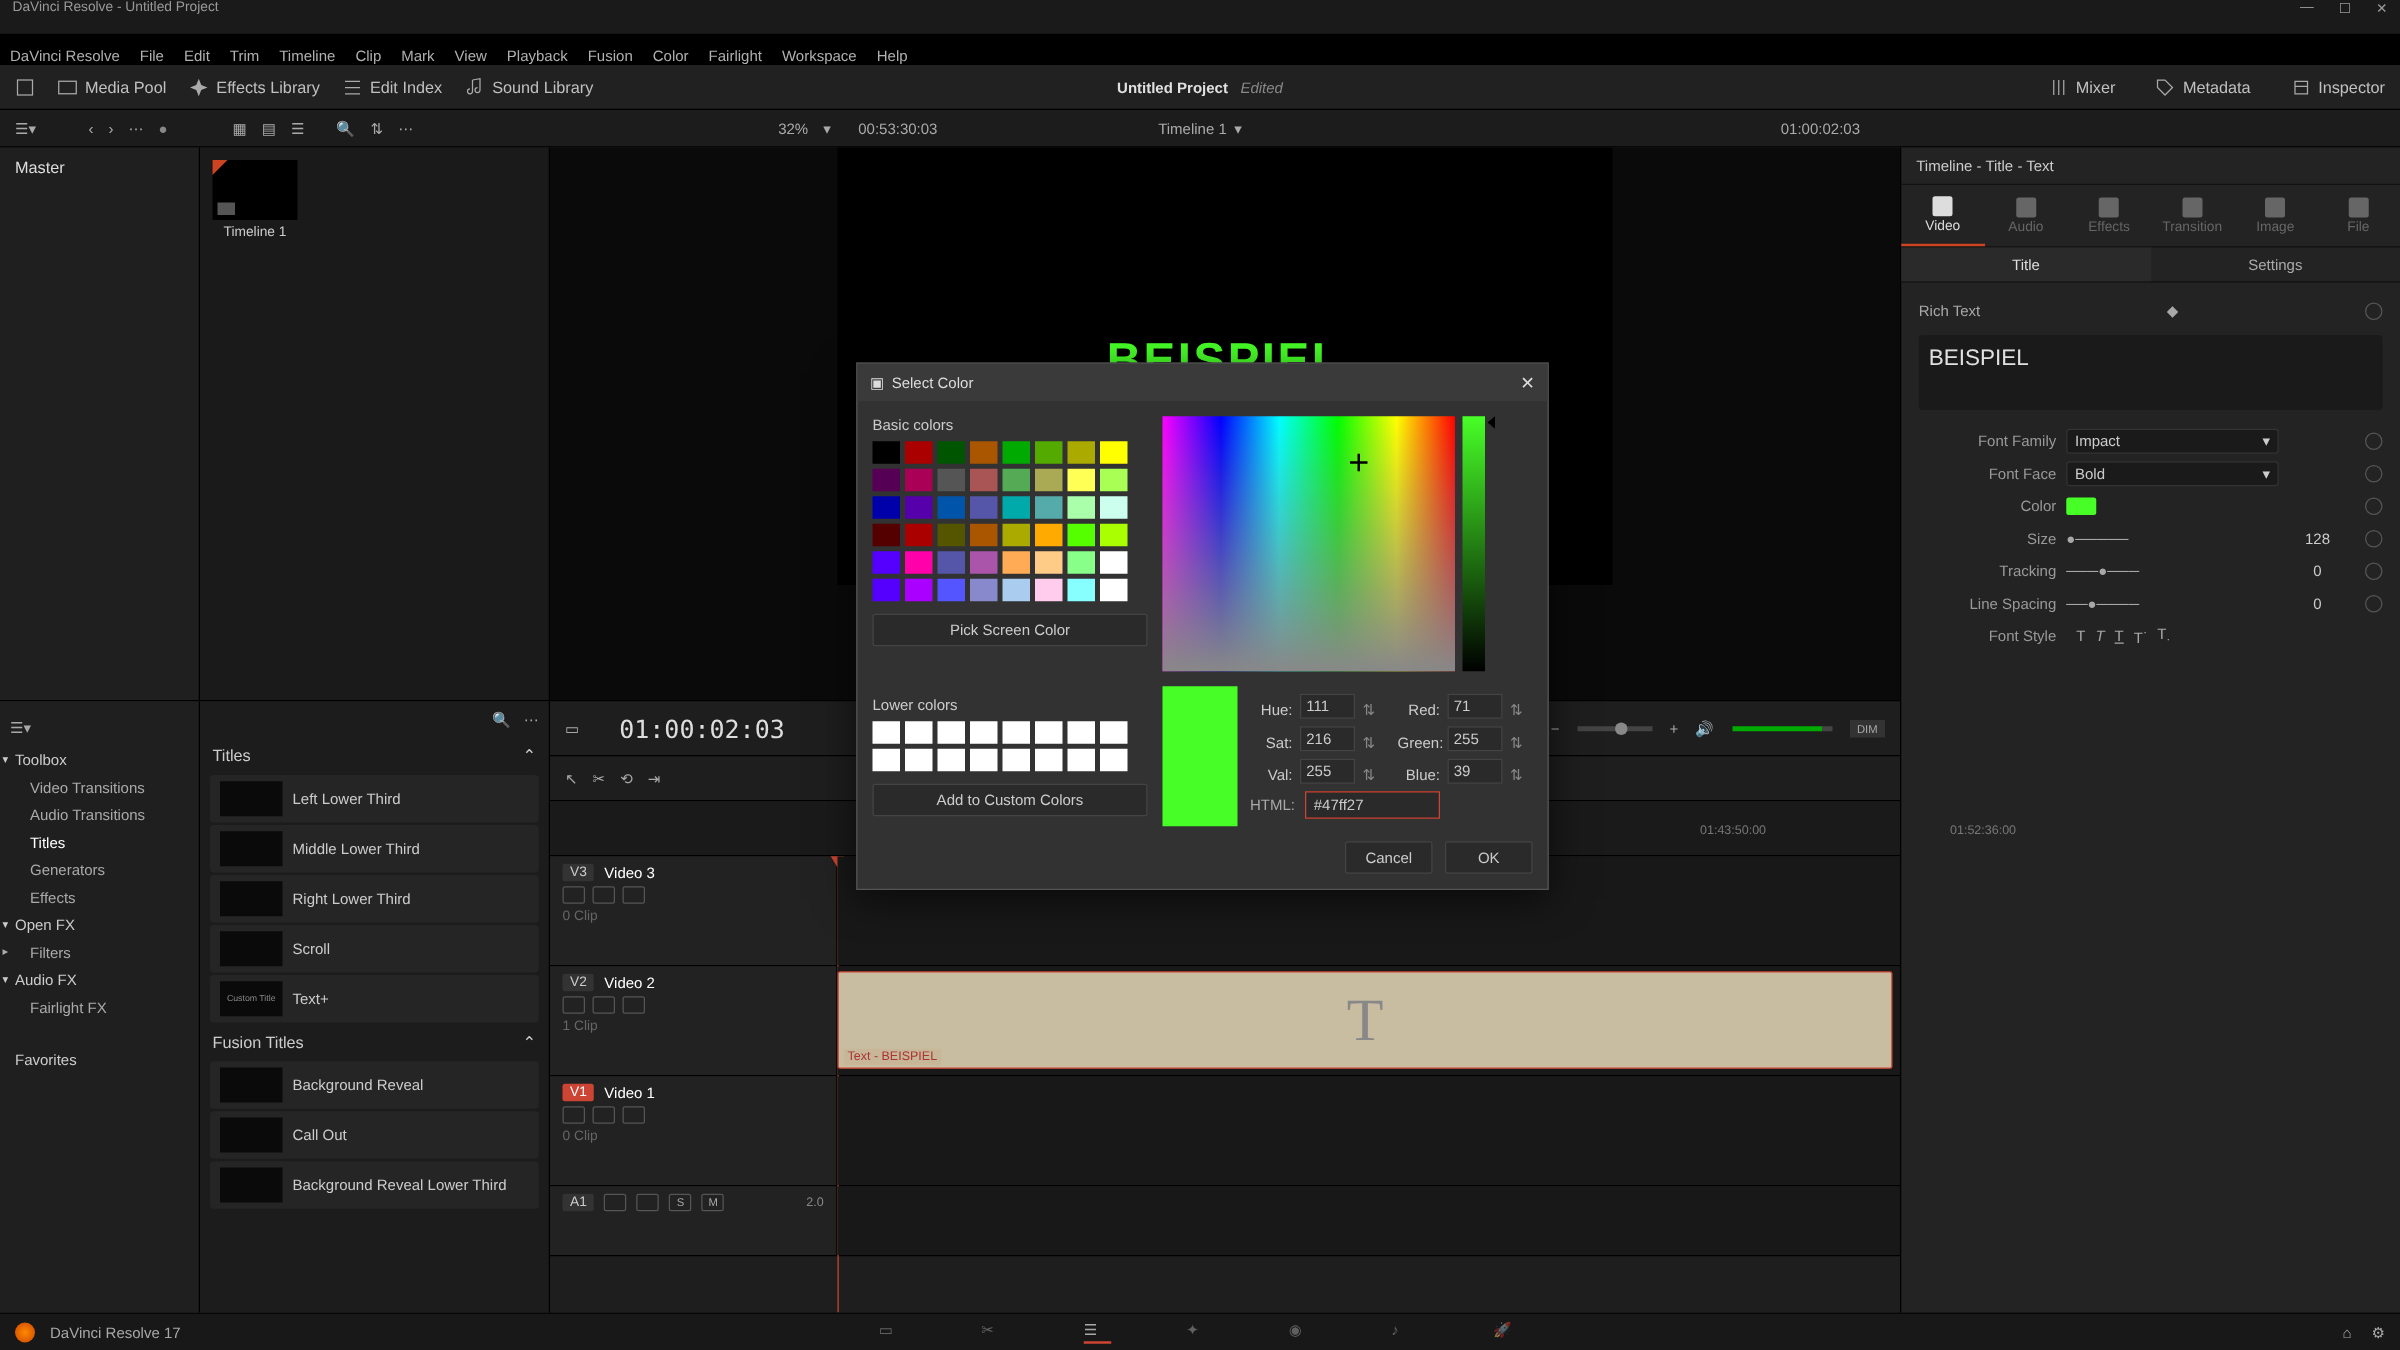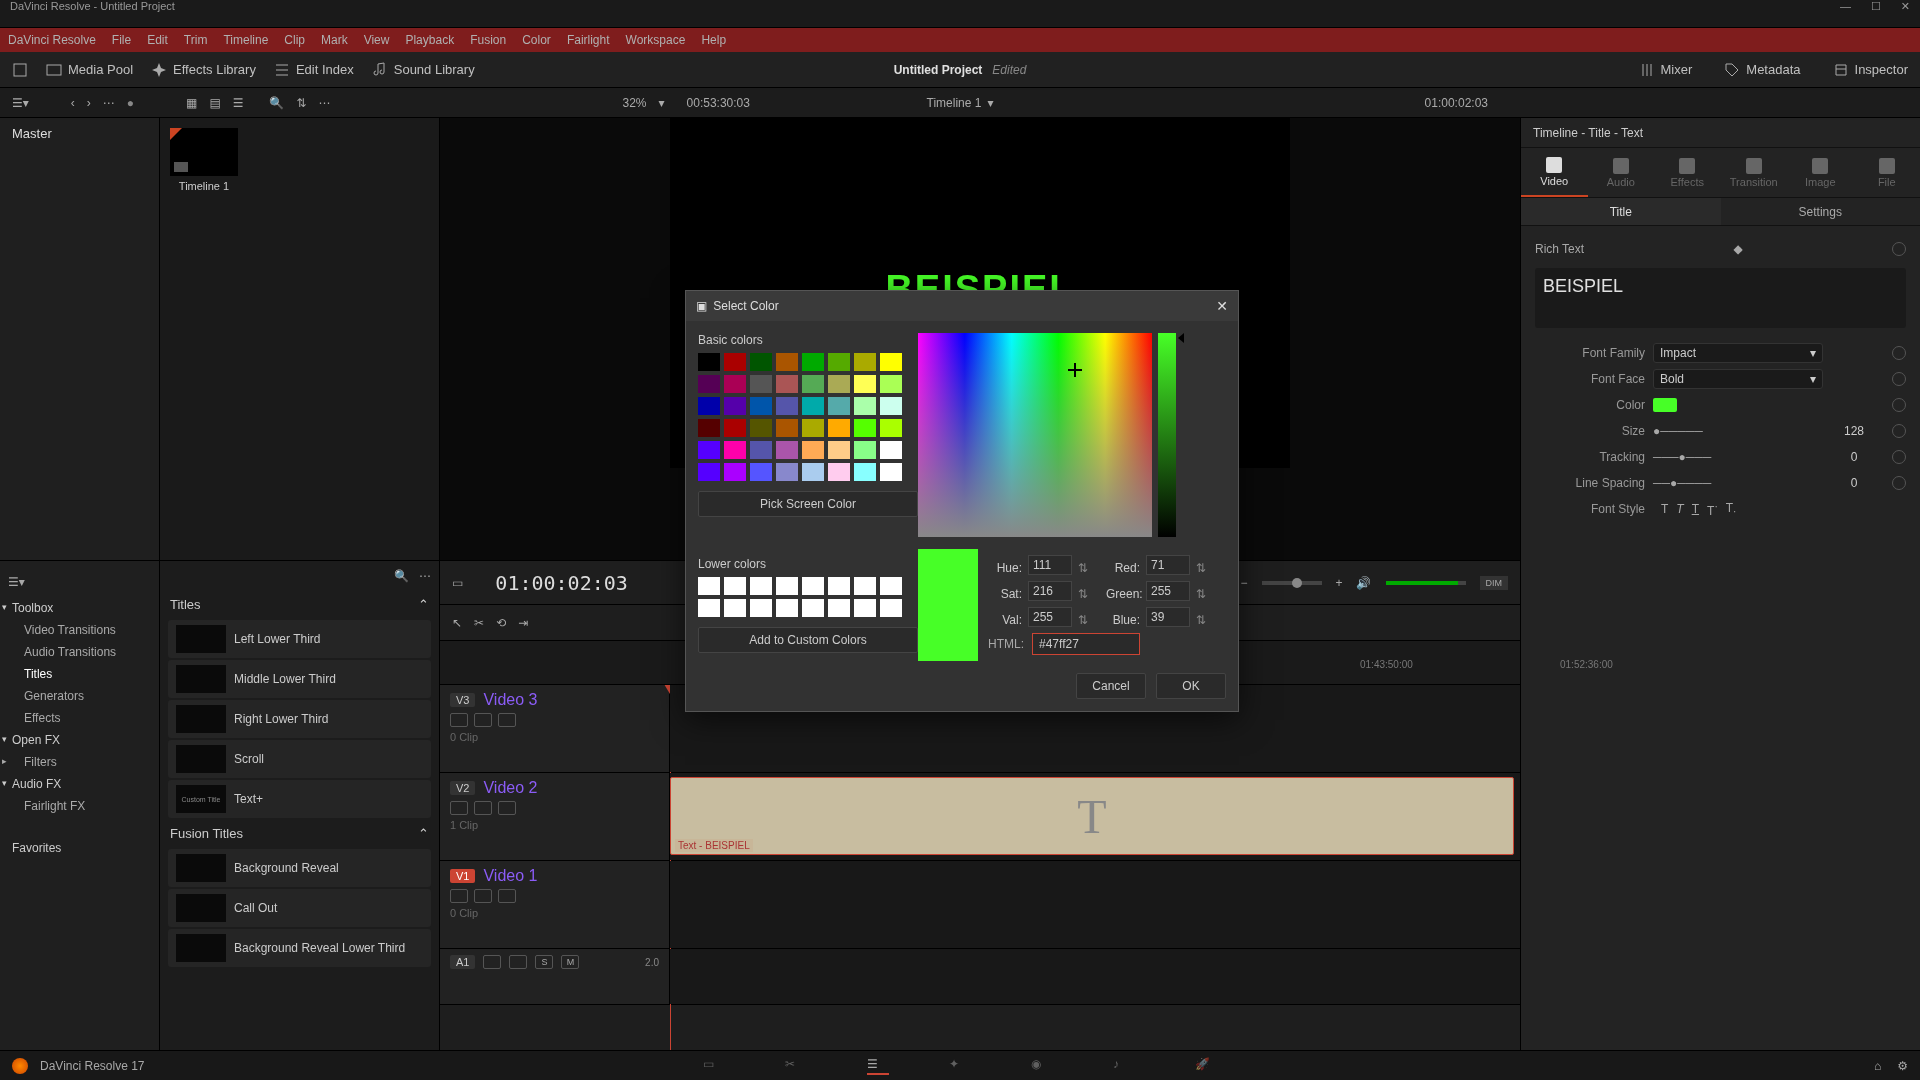--- a/index.html
+++ b/index.html
@@ -1,19 +1,19 @@
 <!DOCTYPE html>
 <html><head>
 <meta charset="utf-8">
 <style>
 *{margin:0;padding:0;box-sizing:border-box;font-family:"Segoe UI",Arial,sans-serif;user-select:none}
 body{background:#181818;color:#a8a8a8;font-size:12px;width:1920px;height:1080px;overflow:hidden;position:relative}
 .titlebar{height:28px;background:#1a1a1a;display:flex;padding:0 10px;color:#999;font-size:11px;border-bottom:1px solid #000}
 .titlebar .wincontrols{margin-left:auto;display:flex;gap:20px}
-.menubar{height:24px;background:#7f1d1d;display:flex;align-items:center;padding:0 8px;gap:16px;color:#b0b0b0;font-size:12px}
+.menubar{height:24px;background:#000000;display:flex;align-items:flex-end;padding:0 8px;gap:16px;color:#b0b0b0;font-size:12px}
 .menubar span{cursor:pointer}
 .toolbar{height:36px;background:#212121;display:flex;align-items:center;padding:0 12px;gap:18px;border-bottom:1px solid #000}
 .toolbar .tb-item{display:flex;align-items:center;gap:6px;color:#c0c0c0;font-size:13px}
 .toolbar .center{position:absolute;left:50%;transform:translateX(-50%);display:flex;align-items:center;gap:10px}
 .toolbar .center .proj{color:#e0e0e0;font-weight:700}
 .toolbar .center .edited{color:#888;font-style:italic;font-size:12px}
 .toolbar .right{margin-left:auto;display:flex;gap:32px}
 .sub-toolbar{height:30px;background:#1c1c1c;display:flex;align-items:center;padding:0 12px;gap:12px;border-bottom:1px solid #000;color:#aaa;font-size:12px}
 .sub-toolbar .zoom{margin-left:280px}
 .sub-toolbar .tc-right{margin-left:auto;margin-right:420px}
@@ -69,38 +69,38 @@
 .tl-ruler .tick{position:absolute;top:18px;color:#777;font-size:10px}
 .playhead{position:absolute;top:0;bottom:0;width:1px;background:#c43;left:230px}
 .playhead::before{content:"";position:absolute;top:-1px;left:-6px;border-left:6px solid transparent;border-right:6px solid transparent;border-top:10px solid #c43}
 .tl-tracks{flex:1;position:relative;overflow:hidden}
 .track{height:88px;border-bottom:1px solid #000;display:flex}
 .track.audio{height:56px}
 .track-hdr{width:230px;background:#222;border-right:1px solid #000;padding:6px 10px;display:flex;flex-direction:column;gap:4px}
 .track-hdr .row1{display:flex;align-items:center;gap:8px}
 .track-hdr .badge{background:#333;padding:1px 6px;border-radius:2px;font-size:11px;color:#ccc}
 .track-hdr .badge.sel{background:#c43;color:#fff}
-.track-hdr .name{color:#8b5cf6;font-size:16px}
+.track-hdr .name{color:#ffffff;font-size:12px}
 .track-hdr .row2{display:flex;gap:6px;align-items:center}
 .track-hdr .tico{width:18px;height:14px;border:1px solid #555;border-radius:2px}
 .track-hdr .clips{color:#666;font-size:11px}
 .track-body{flex:1;background:#181818;position:relative}
 .clip-block{position:absolute;top:4px;left:0;right:6px;height:78px;background:#c8bda0;border:1px solid #c43;border-radius:2px;display:flex;align-items:center;justify-content:center}
 .clip-block .T{font-size:48px;color:#888;font-family:serif}
 .clip-block .lbl{position:absolute;bottom:2px;left:4px;font-size:10px;color:#a33;background:rgba(200,180,150,.8);padding:1px 3px}
 .bottombar{height:30px;background:#181818;border-top:1px solid #000;display:flex;align-items:center;padding:0 12px;gap:12px}
 .bottombar .logo{width:16px;height:16px;border-radius:50%;background:radial-gradient(circle,#f80,#c40)}
 .bottombar .pages{position:absolute;left:50%;transform:translateX(-50%);display:flex;gap:60px}
 .bottombar .pages .p{width:22px;height:18px;opacity:.5}
 .bottombar .pages .p.active{opacity:1;border-bottom:2px solid #c43}
 
 .dialog{position:absolute;top:290px;left:685px;width:554px;background:#323232;border:1px solid #555;box-shadow:0 8px 30px rgba(0,0,0,.6);z-index:100}
 .dialog .dlg-title{height:30px;background:#3a3a3a;display:flex;align-items:center;padding:0 10px;color:#ddd;font-size:12px}
 .dialog .dlg-title .close{margin-left:auto;cursor:pointer;font-size:14px}
-.dialog .dlg-body{padding:12px;display:flex;}
+.dialog .dlg-body{padding:12px;display:flex;gap:12px}
 .dialog .left{width:220px}
 .dialog .sect-lbl{color:#ccc;font-size:12px;margin-bottom:6px}
 .dialog .swatches{display:grid;grid-template-columns:repeat(8,22px);gap:4px;margin-bottom:10px}
 .dialog .swatches .sw{width:22px;height:18px}
 .dialog .btn{background:#2a2a2a;border:1px solid #444;color:#ccc;padding:5px 0;text-align:center;font-size:12px;border-radius:2px;cursor:pointer}
 .dialog .right{flex:1}
 .dialog .gradient{width:234px;height:204px;position:relative;background:linear-gradient(to top,#888,transparent),linear-gradient(to right,#f0f,#00f,#0ff,#0f0,#ff0,#f00)}
 .dialog .gradient .cross{position:absolute;top:30px;left:150px;width:14px;height:14px}
 .dialog .gradient .cross::before,.dialog .gradient .cross::after{content:"";position:absolute;background:#000}
 .dialog .gradient .cross::before{left:6px;top:0;width:2px;height:14px}

